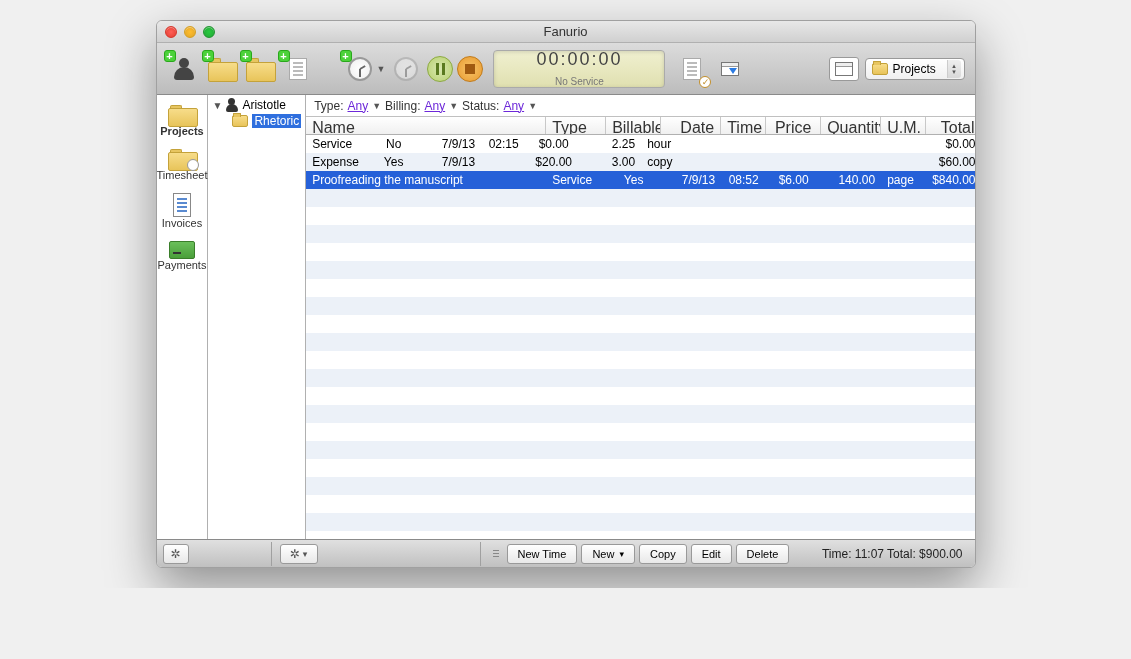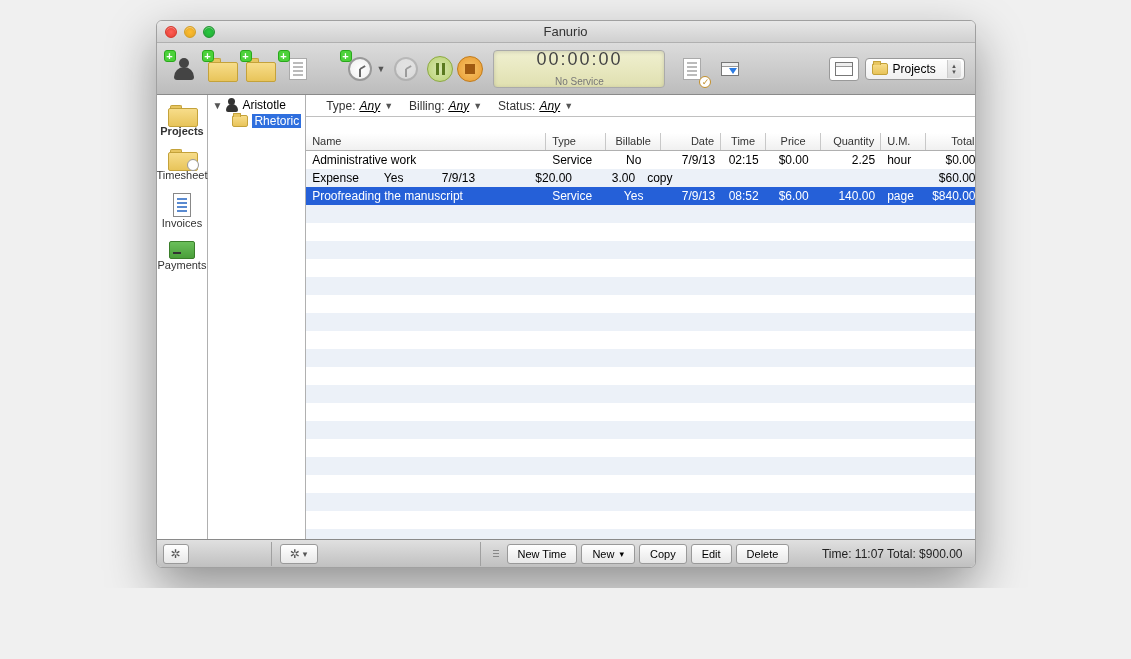--- a/index.html
+++ b/index.html
@@ -122,27 +122,27 @@
   .tree-label { }
   .tree-label.selected { background:#2f6fde; color:#fff; padding:0 2px; }
   
   .main-panel { flex:1; display:flex; flex-direction:column; }
   
   .filter-bar {
     height:22px; border-bottom:1px solid #c0c0c0;
     display:flex; align-items:center; padding:0 8px; gap:4px;
     font-size:12px; color:#333; background:#fff;
   }
-  .filter-bar .lbl { margin-left:12px;}
-  .filter-bar .val { color:#000000; text-decoration:underline; cursor:pointer;font-style:italic; }
+  .filter-bar .lbl { margin-left:0;}
+  .filter-bar .val { color:#6d28d9; text-decoration:underline; cursor:pointer; }
   .filter-bar .caret { font-size:9px; color:#555; }
   
   .table-head {
     height:18px; display:flex; background:linear-gradient(#fff,#f0f0f0);
-    border-bottom:1px solid #b0b0b0; font-size:11px; color:#333;margin-top:16px;
+    border-bottom:1px solid #b0b0b0; font-size:16px; color:#333;
   }
   .table-head div { border-right:1px solid #c8c8c8; padding:2px 6px; white-space:nowrap; overflow:hidden;}
   
   .table-body { flex:1; overflow:auto; background:#fff; font-size:12px;}
   .trow { display:flex; height:18px; align-items:center; }
   .trow:nth-child(odd){ background:#fff;}
   .trow:nth-child(even){ background:#ecf1f8;}
   .trow.selected { background:#2560d8; color:#fff; }
   .trow div { padding:0 6px; white-space:nowrap; overflow:hidden; }
   
@@ -308,21 +308,20 @@
         <div class="c-date">Date</div>
         <div class="c-time">Time</div>
         <div class="c-price">Price</div>
         <div class="c-qty">Quantity</div>
         <div class="c-um">U.M.</div>
         <div class="c-total">Total</div>
       </div>
 
       <div class="table-body" id="table-body">
           <div class="trow">
-            <div class="c-name">Administrative work</div>
             <div class="c-type">Service</div>
             <div class="c-bill">No</div>
             <div class="c-date">7/9/13</div>
             <div class="c-time">02:15</div>
             <div class="c-price">$0.00</div>
             <div class="c-qty">2.25</div>
             <div class="c-um">hour</div>
             <div class="c-total">$0.00</div>
           </div>
           <div class="trow">

